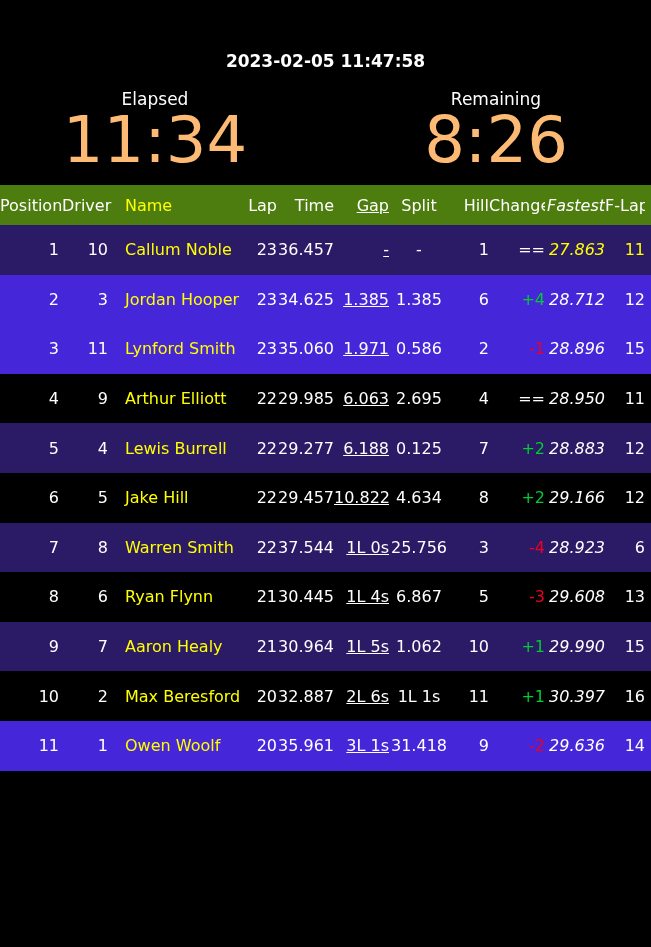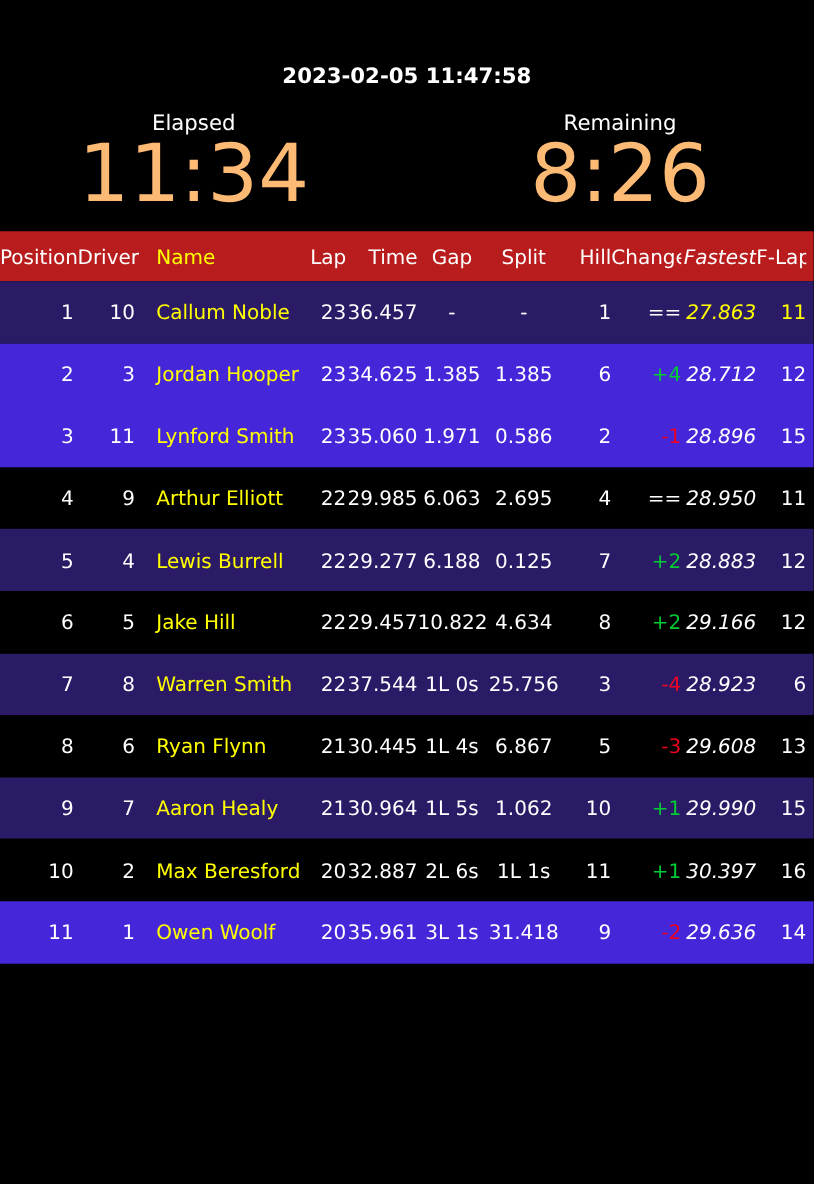--- a/index.html
+++ b/index.html
@@ -38,34 +38,34 @@
   }
 
   
   .tbl{ margin-top:17px; width:651px; }
   .trow{
     display:flex; align-items:center;
     width:651px; height:49.6px;
     font-size:16px; color:#ffffff;
   }
   .thead{
-    height:40px; background:#b91c1c;
+    height:40px; background:#4d7c0f;
     font-size:16px; color:#ffffff;
   }
   .bg-dark { background:#2b1a66; }
   .bg-bright { background:#4526d8; }
   .bg-black { background:#000000; }
 
   .c { white-space:nowrap; overflow:hidden; }
   .c-position { width:62px;  text-align:right; padding-right:3px; }
   .c-driver   { width:52px;  text-align:right; padding-right:6px; }
   .c-name     { width:134px; text-align:left;  padding-left:11px; }
   .c-lap      { width:29px;  text-align:right; }
   .c-time     { width:57px;  text-align:right; }
-  .c-gap      { width:55px;  text-align:center; }
+  .c-gap      { width:55px;  text-align:right;text-decoration:underline; }
   .c-split    { width:60px;  text-align:center; }
   .c-grid     { width:40px;  text-align:right; }
   .c-change   { width:56px;  text-align:right; }
   .c-fastest  { width:60px;  text-align:right;font-style:italic; }
   .c-flap     { width:40px;  text-align:right; }
 
   .thead .c-name { color:#ffff00; }
   .trow .c-name  { color:#ffff00; }
 
   .pos-up   { color:#00cc33; }

